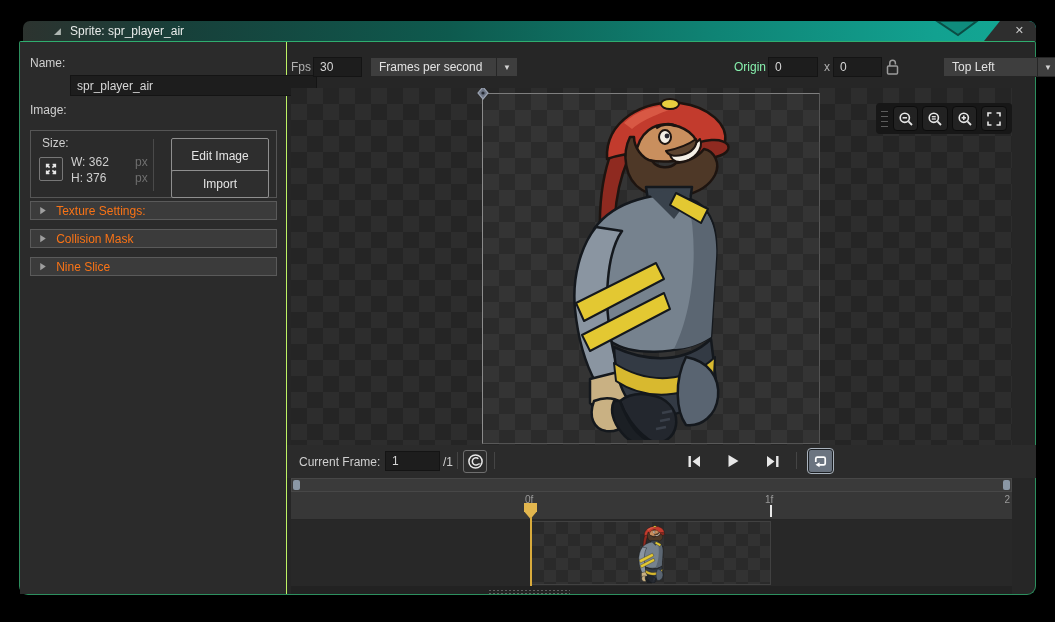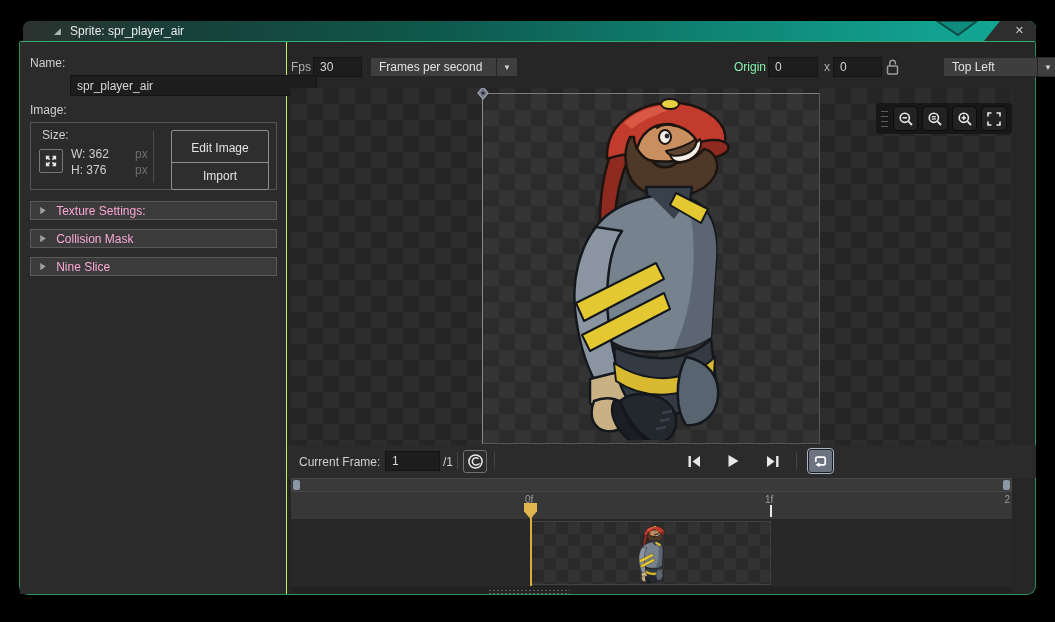--- a/index.html
+++ b/index.html
@@ -20,21 +20,21 @@
   .left-panel{left:20px;top:42px;width:267px;height:552px;background:#2b2b2b;border-right:1px solid #bef264;}
   .lbl{color:#cfcfcf;font-size:12px;line-height:16px;}
   .dim{color:#6f6f6f;}
   .tfield{background:#1d1d1d;border:1px solid #141414;color:#d6d6d6;font-size:12px;padding:0 6px;outline:none;}
   .groupbox{border:1px solid #565656;}
   .btn{background:#2e2e2e;border:1px solid #8f8f8f;border-radius:2px;color:#e4e4e4;font-size:12px;
     display:flex;align-items:center;justify-content:center;}
   .accordion{left:10px;width:247px;height:19px;background:#3b3b3b;border:1px solid #5a5a5a;
     display:flex;align-items:center;gap:10px;padding-left:9px;}
   .acc-arrow{color:#9f9f9f;font-size:8px;transform:scale(.9,1.15);}
-  .acc-label{color:#f9a8d4;font-size:12px;}
+  .acc-label{color:#f97316;font-size:12px;}
   
   .select{background:#3e3e3e;border:1px solid #262626;display:flex;align-items:center;height:20px;}
   .select .sel-text{flex:1;color:#e2e2e2;font-size:12px;padding-left:8px;white-space:nowrap;overflow:hidden;}
   .select .sel-arrow{width:21px;align-self:stretch;border-left:1px solid #262626;display:flex;
     align-items:center;justify-content:center;color:#d3d3d3;font-size:8px;background:#3e3e3e;}
   
   .canvas{left:291px;top:88px;width:721px;height:357px;overflow:hidden;
     background-image:conic-gradient(#2d2d2d 0 90deg,#252525 0 180deg,#2d2d2d 0 270deg,#252525 0 360deg);
     background-size:32px 32px;}
   .frame-region{left:191px;top:5px;width:338px;height:351px;
@@ -124,21 +124,21 @@
     <div class="abs close-region">
       <span class="abs close-x">✕</span>
     </div>
   </div>
 
   <div class="abs left-panel">
     <div class="abs lbl" style="left:10px;top:13px">Name:</div>
     <input class="abs tfield" style="left: 2px; top: 33px; width: 247px; height: 21px; margin-left: 48px;" value="spr_player_air">
     <div class="abs lbl" style="left:10px;top:60px">Image:</div>
 
-    <div class="abs groupbox" style="left:10px;top:80px;width:247px;height:68px">
+    <div class="abs groupbox" style="left:10px;top:88px;width:247px;height:68px">
       <div class="abs lbl" style="left:11px;top:4px">Size:</div>
       <div class="abs btn" style="left:8px;top:26px;width:24px;height:24px;border-color:#777">
         <svg width="14" height="14" viewBox="0 0 14 14">
           <g stroke="#e8e8e8" stroke-width="1.5" fill="none">
             <path d="M5.6,5.6 L2.6,2.6 M2.6,5.4 V2.6 H5.4"></path>
             <path d="M8.4,5.6 L11.4,2.6 M8.6,2.6 H11.4 V5.4"></path>
             <path d="M8.4,8.4 L11.4,11.4 M11.4,8.6 V11.4 H8.6"></path>
             <path d="M5.6,8.4 L2.6,11.4 M5.4,11.4 H2.6 V8.6"></path>
           </g>
         </svg>

